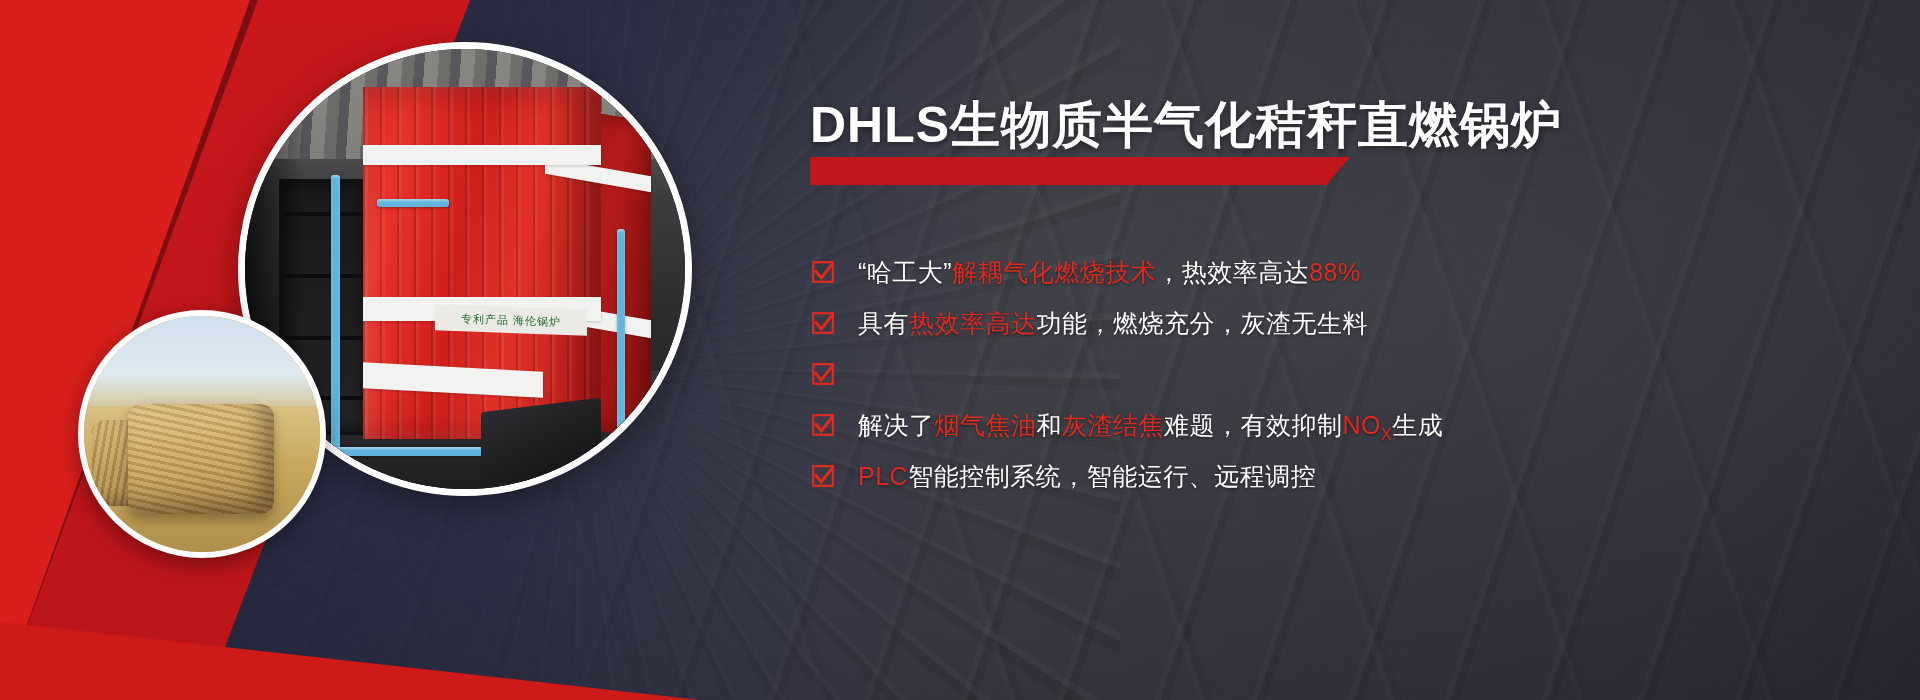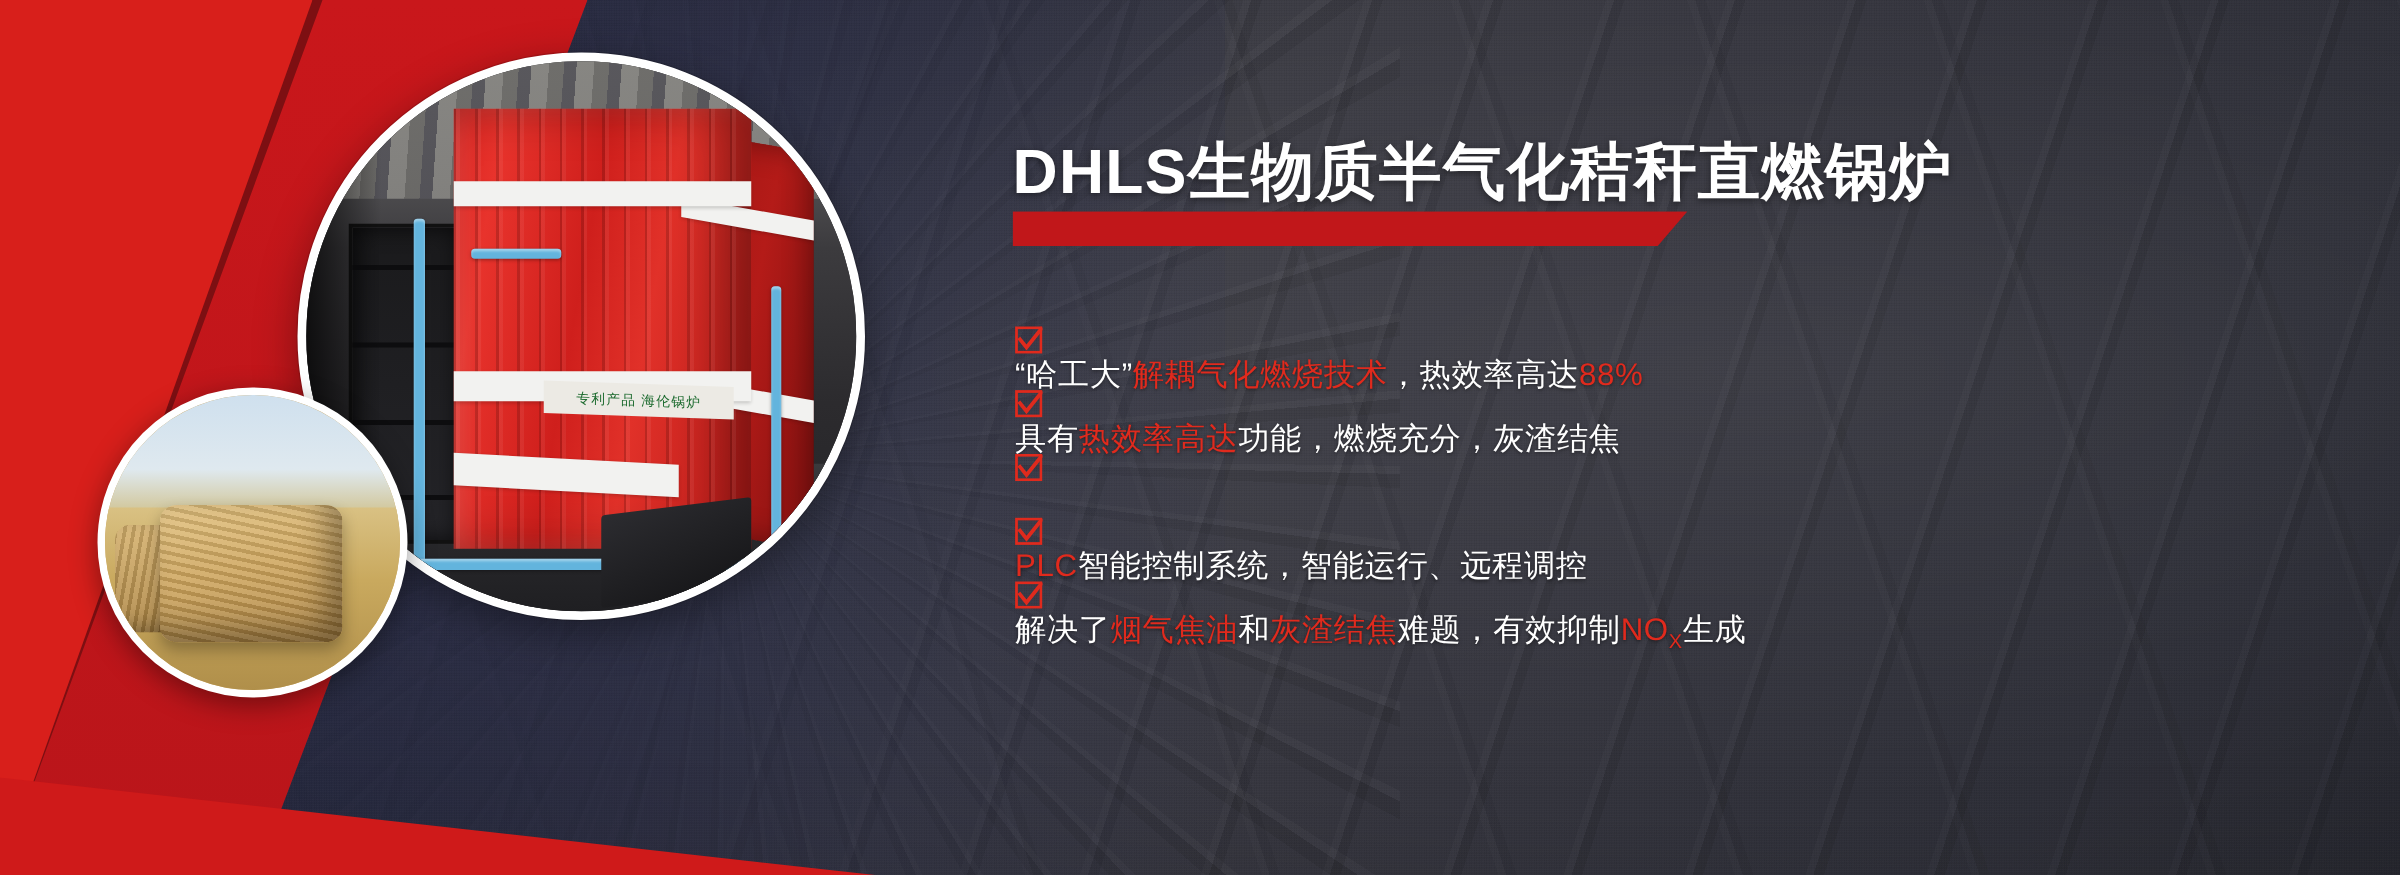--- a/index.html
+++ b/index.html
@@ -223,21 +223,21 @@
     border-radius: 12px;
     background:
       repeating-linear-gradient(100deg, rgba(0,0,0,.12) 0 3px, rgba(255,255,255,.10) 3px 7px),
       linear-gradient(170deg,#d8b470,#a8803f);
     box-shadow: inset -8px -6px 14px rgba(0,0,0,.25);
   }
 
   
   .headline-wrap {
     position: absolute;
-    left: 810px; top: 112px;
+    left: 810px; top: 100px;
     height: 82px;
   }
   .headline-bar {
     position: absolute;
     left: 0; top: 57px;
     width: 540px; height: 28px;
     background: #c1171a;
     clip-path: polygon(0 0, 540px 0, 516px 28px, 0 28px);
   }
   .headline {
@@ -256,21 +256,20 @@
   .bullets {
     position: absolute;
     left: 812px; top: 255px;
     width: 1060px;
   }
   .bullet {
     display: flex;
     align-items: flex-start;
     margin-bottom: 15px;
     height: 36px;
-    flex-direction: column;
   }
   .chk {
     flex: 0 0 auto;
     width: 22px; height: 22px;
     margin-top: 6px;
     margin-right: 24px;
     position: relative;
   }
   .chk svg { display:block; }
   .btext {
@@ -357,43 +356,43 @@
         </span>
         <span class="btext"><span>“哈工大”</span><span class="r">解耦气化燃烧技术</span><span>，热效率高达</span><span class="r">88%</span></span>
       </div>
       <div class="bullet">
         <span class="chk">
           <svg width="22" height="22" viewBox="0 0 22 22">
             <rect x="1.2" y="1.2" width="19.6" height="19.6" fill="none" stroke="#e02a1d" stroke-width="2.2"></rect>
             <path d="M4 10.5 L9.2 17 L21 2.2" fill="none" stroke="#e02a1d" stroke-width="3" stroke-linecap="square"></path>
           </svg>
         </span>
-        <span class="btext"><span>具有</span><span class="r">热效率高达</span><span>功能，燃烧充分，灰渣结焦</span></span>
-      </div>
-      <div class="bullet">
-        <span class="chk">
-          <svg width="22" height="22" viewBox="0 0 22 22">
-            <rect x="1.2" y="1.2" width="19.6" height="19.6" fill="none" stroke="#e02a1d" stroke-width="2.2"></rect>
-            <path d="M4 10.5 L9.2 17 L21 2.2" fill="none" stroke="#e02a1d" stroke-width="3" stroke-linecap="square"></path>
-          </svg>
-        </span>
+        <span class="btext"><span>具有</span><span class="r">热效率高达</span><span>功能，燃烧充分，灰渣无生料</span></span>
+      </div>
+      <div class="bullet">
+        <span class="chk">
+          <svg width="22" height="22" viewBox="0 0 22 22">
+            <rect x="1.2" y="1.2" width="19.6" height="19.6" fill="none" stroke="#e02a1d" stroke-width="2.2"></rect>
+            <path d="M4 10.5 L9.2 17 L21 2.2" fill="none" stroke="#e02a1d" stroke-width="3" stroke-linecap="square"></path>
+          </svg>
+        </span>
+      </div>
+      <div class="bullet">
+        <span class="chk">
+          <svg width="22" height="22" viewBox="0 0 22 22">
+            <rect x="1.2" y="1.2" width="19.6" height="19.6" fill="none" stroke="#e02a1d" stroke-width="2.2"></rect>
+            <path d="M4 10.5 L9.2 17 L21 2.2" fill="none" stroke="#e02a1d" stroke-width="3" stroke-linecap="square"></path>
+          </svg>
+        </span>
+        <span class="btext"><span>解决了</span><span class="r">烟气焦油</span><span>和</span><span class="r">灰渣结焦</span><span>难题，有效抑制</span><span class="r">NO</span><sub class="r">X</sub><span>生成</span></span>
       </div>
       <div class="bullet">
         <span class="chk">
           <svg width="22" height="22" viewBox="0 0 22 22">
             <rect x="1.2" y="1.2" width="19.6" height="19.6" fill="none" stroke="#e02a1d" stroke-width="2.2"></rect>
             <path d="M4 10.5 L9.2 17 L21 2.2" fill="none" stroke="#e02a1d" stroke-width="3" stroke-linecap="square"></path>
           </svg>
         </span>
         <span class="btext"><span class="r">PLC</span><span>智能控制系统，智能运行、远程调控</span></span>
       </div>
-      <div class="bullet">
-        <span class="chk">
-          <svg width="22" height="22" viewBox="0 0 22 22">
-            <rect x="1.2" y="1.2" width="19.6" height="19.6" fill="none" stroke="#e02a1d" stroke-width="2.2"></rect>
-            <path d="M4 10.5 L9.2 17 L21 2.2" fill="none" stroke="#e02a1d" stroke-width="3" stroke-linecap="square"></path>
-          </svg>
-        </span>
-        <span class="btext"><span>解决了</span><span class="r">烟气焦油</span><span>和</span><span class="r">灰渣结焦</span><span>难题，有效抑制</span><span class="r">NO</span><sub class="r">X</sub><span>生成</span></span>
-      </div>
     </div>
 
 </div>
 
 </body></html>

